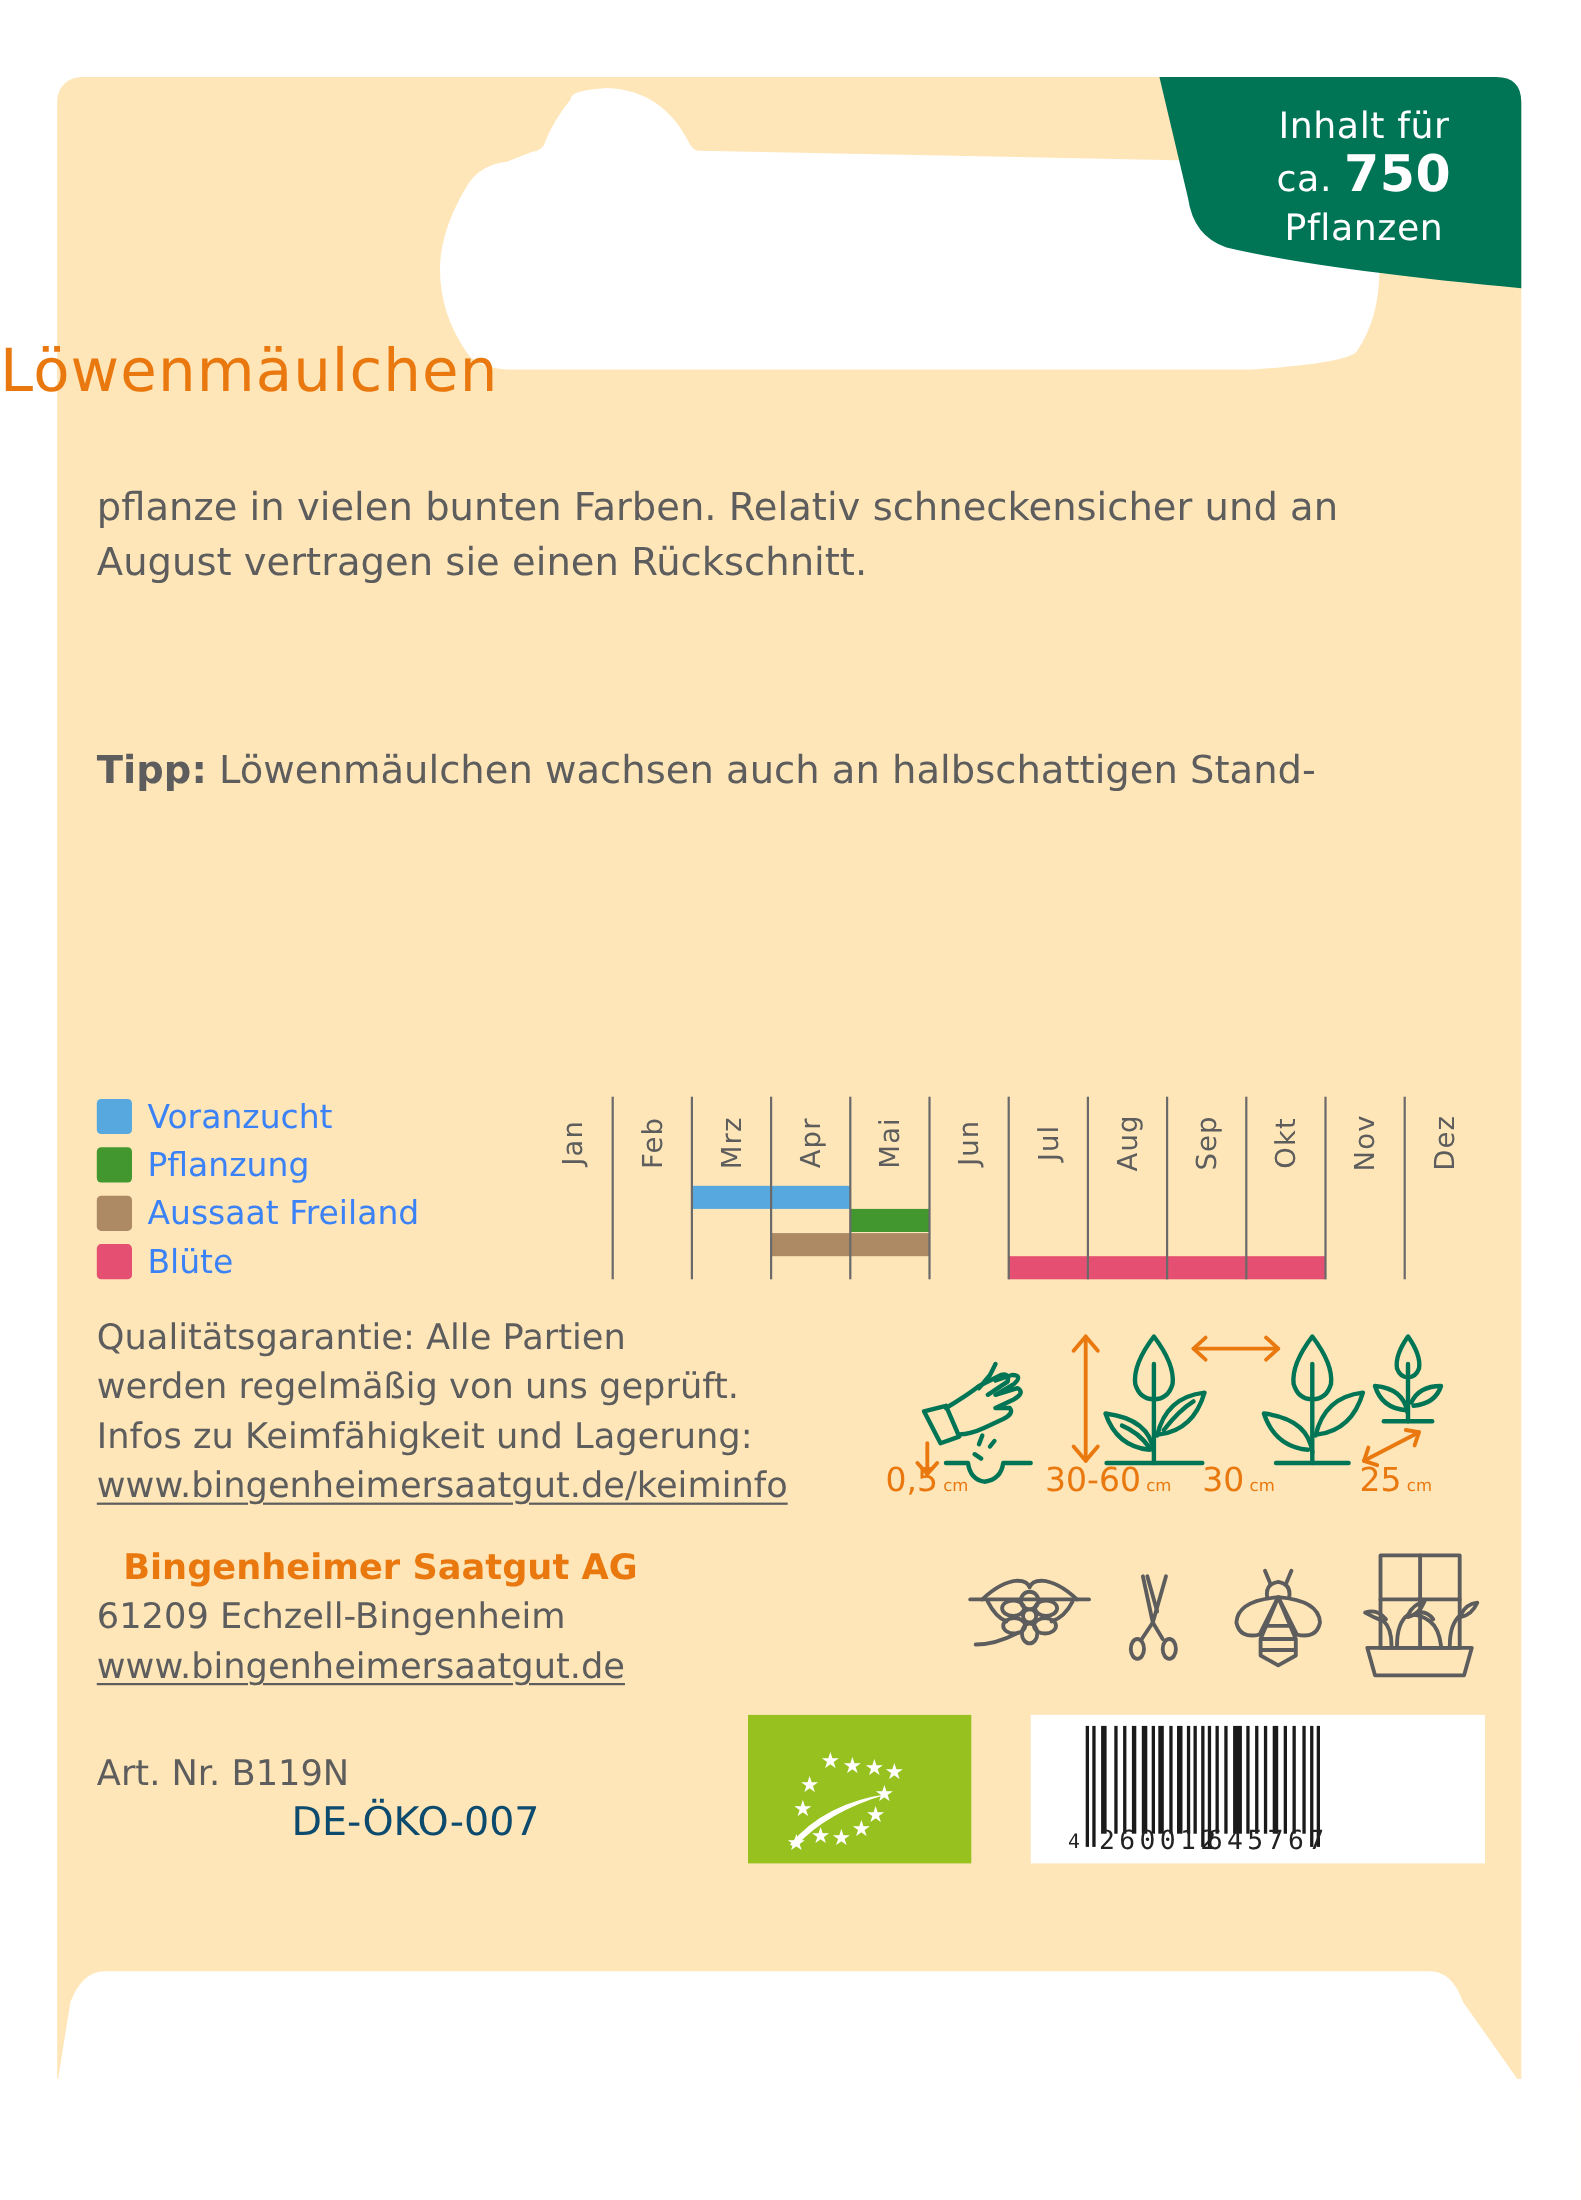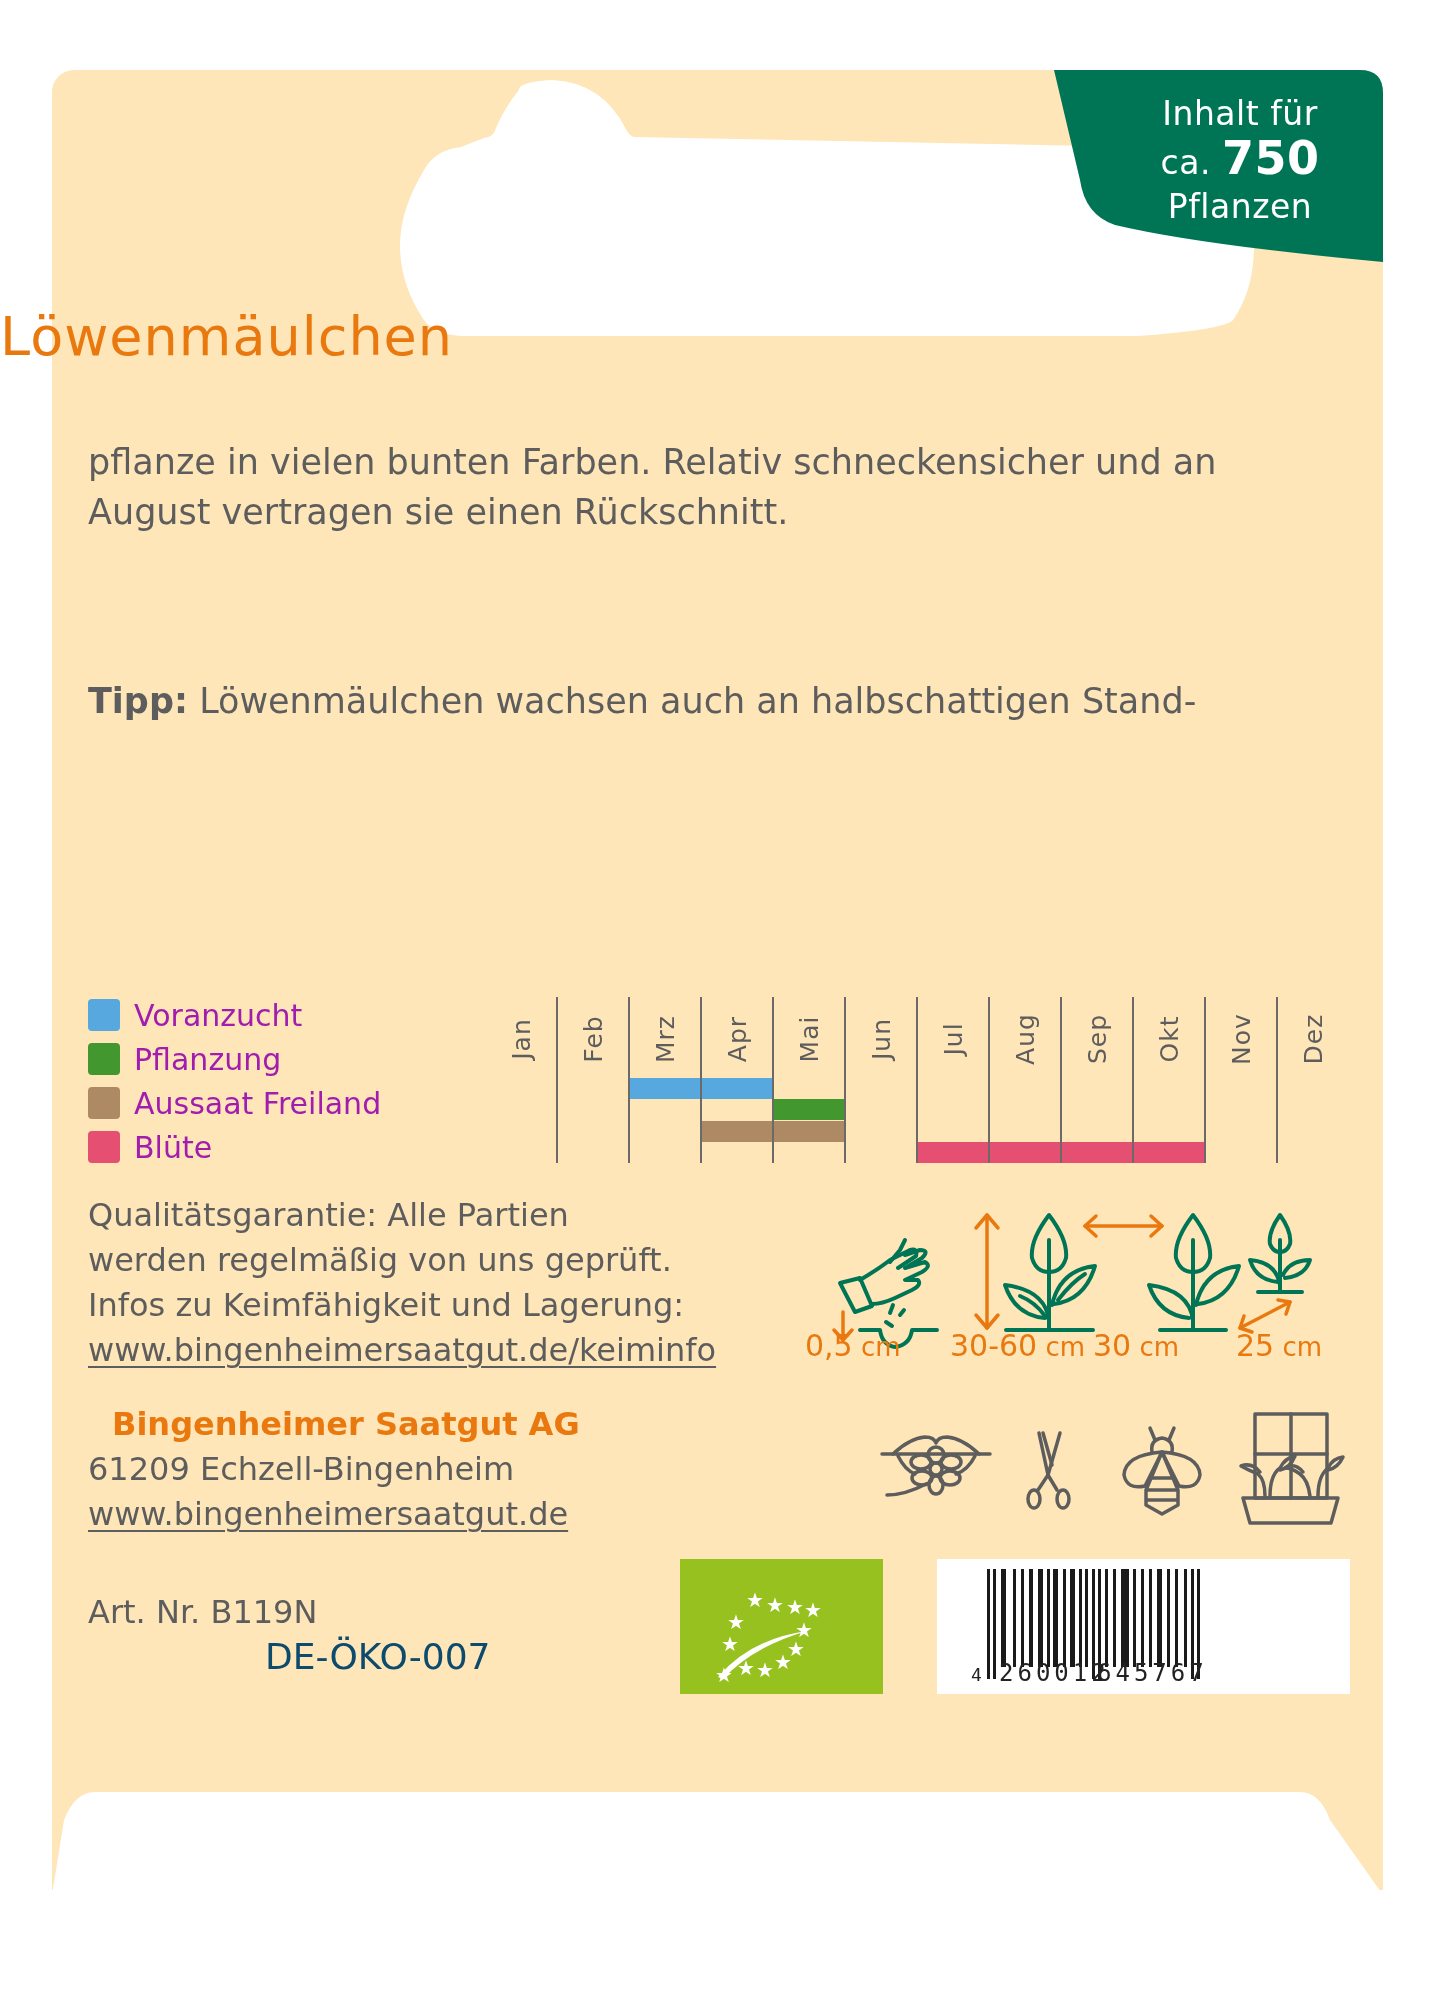--- a/index.html
+++ b/index.html
@@ -12,32 +12,32 @@
                 color:#ffffff; font-size:33px; line-height:44px; letter-spacing:0.5px; }
   .badge-text .num { font-size:46px; font-weight:bold; }
   .title { position:absolute; left:0; top:305px; width:1437px; text-align:left;
            color:#e9780f; font-size:54px; letter-spacing:1px; }
   .para { position:absolute; left:88px; top:437px; width:1270px; font-size:35px;
           line-height:50px; color:#5d5d5d; }
   .tip { position:absolute; left:88px; top:676px; width:1270px; font-size:35px; line-height:50px;
          color:#5d5d5d; }
   .tip b { font-weight:bold; }
   .legend { position:absolute; left:88px; top:993px; }
-  .legend-row { height:44px; display:flex; align-items:center; font-size:30px; color:#a21caf; }
+  .legend-row { height:44px; display:flex; align-items:center; font-size:30px; color:#3b82f6; }
   .swatch { width:32px; height:32px; border-radius:4px; margin-right:14px; }
   .cal { position:absolute; left:485px; top:997px; width:864px; height:166px; }
   .vline { position:absolute; top:0; width:2px; height:166px; background:#6a6a6a; }
   .month { position:absolute; top:12px; width:72px; height:60px; }
   .month span { position:absolute; left:50%; top:50%; transform:translate(-50%,-50%) rotate(-90deg);
                 font-size:25px; color:#5d5d5d; white-space:nowrap; letter-spacing:1px; }
   .bar { position:absolute; height:21px; }
   .quality { position:absolute; left:88px; top:1193px; font-size:32px; line-height:45px; color:#5d5d5d; }
   .link { text-decoration:underline; text-decoration-thickness:2px; text-underline-offset:5px; }
   .measure { position:absolute; font-size:30px; color:#e9780f; }
-  .measure small { font-size:26px; }
+  .measure small { font-size:15px; }
   .company { position:absolute; left:88px; top:1402px; font-size:32px; line-height:45px; color:#5d5d5d; }
   .company .name { color:#e9780f; font-weight:bold;margin-left:24px; }
   .artnr { position:absolute; left:88px; top:1590px; font-size:32px; line-height:45px; color:#5d5d5d; }
   .artnr b { font-weight:normal; }
   .oeko { position:absolute; left:265px; top:1636px; font-size:36px; color:#0c4a6e; }
   .eu-logo { position:absolute; left:680px; top:1559px; width:203px; height:135px; background:#97c11f; }
   .barcode { position:absolute; left:937px; top:1559px; width:413px; height:135px; background:#ffffff; }
   .barcode-num { position:absolute; font-family:"DejaVu Sans Mono", monospace; color:#222; }
 </style>
 </head>

